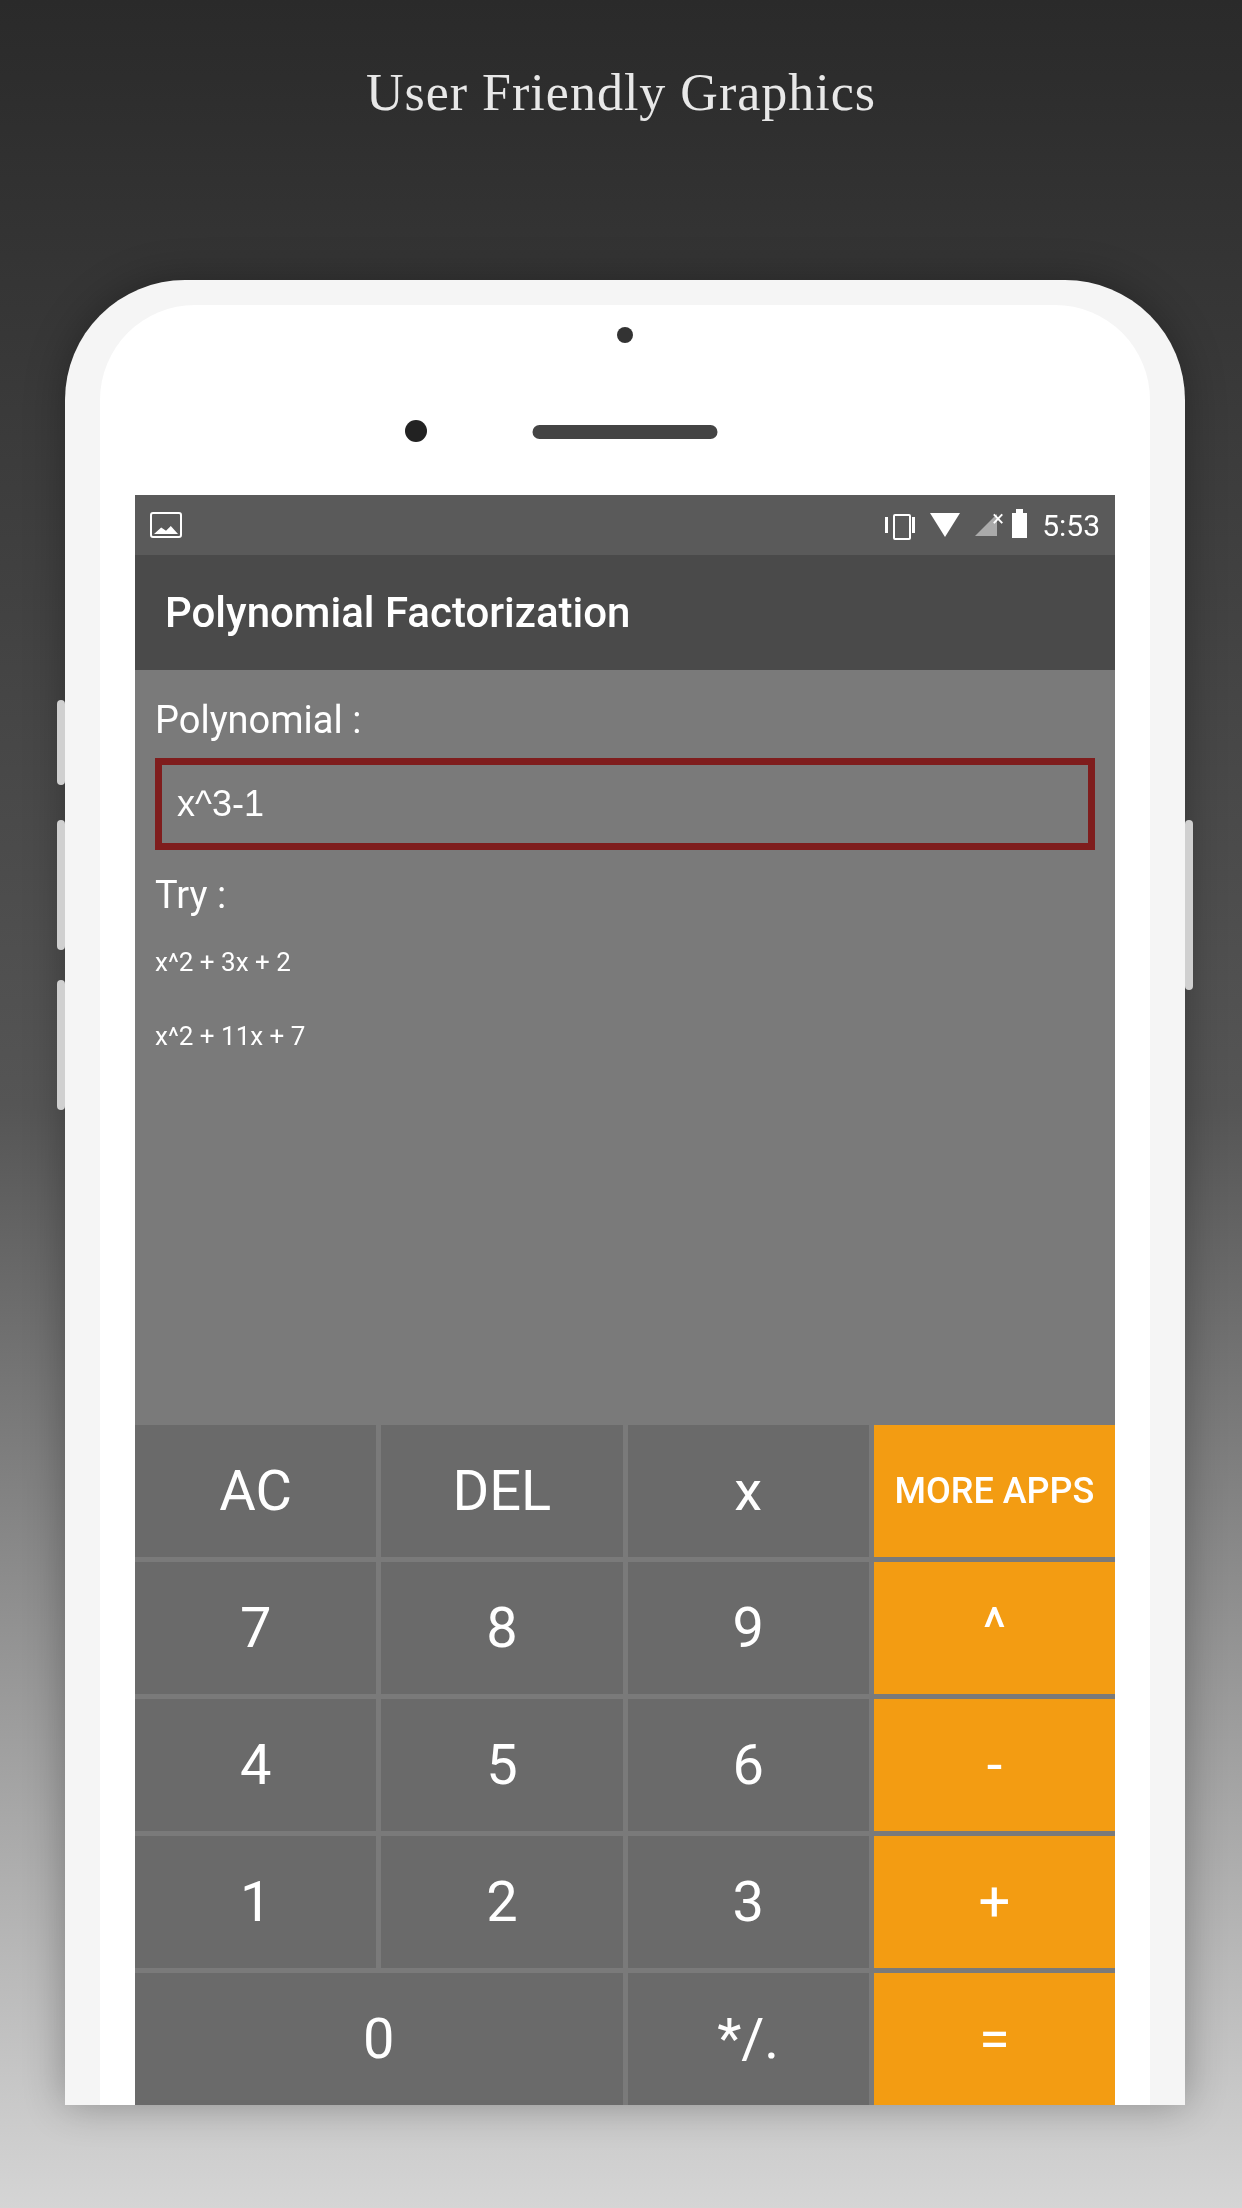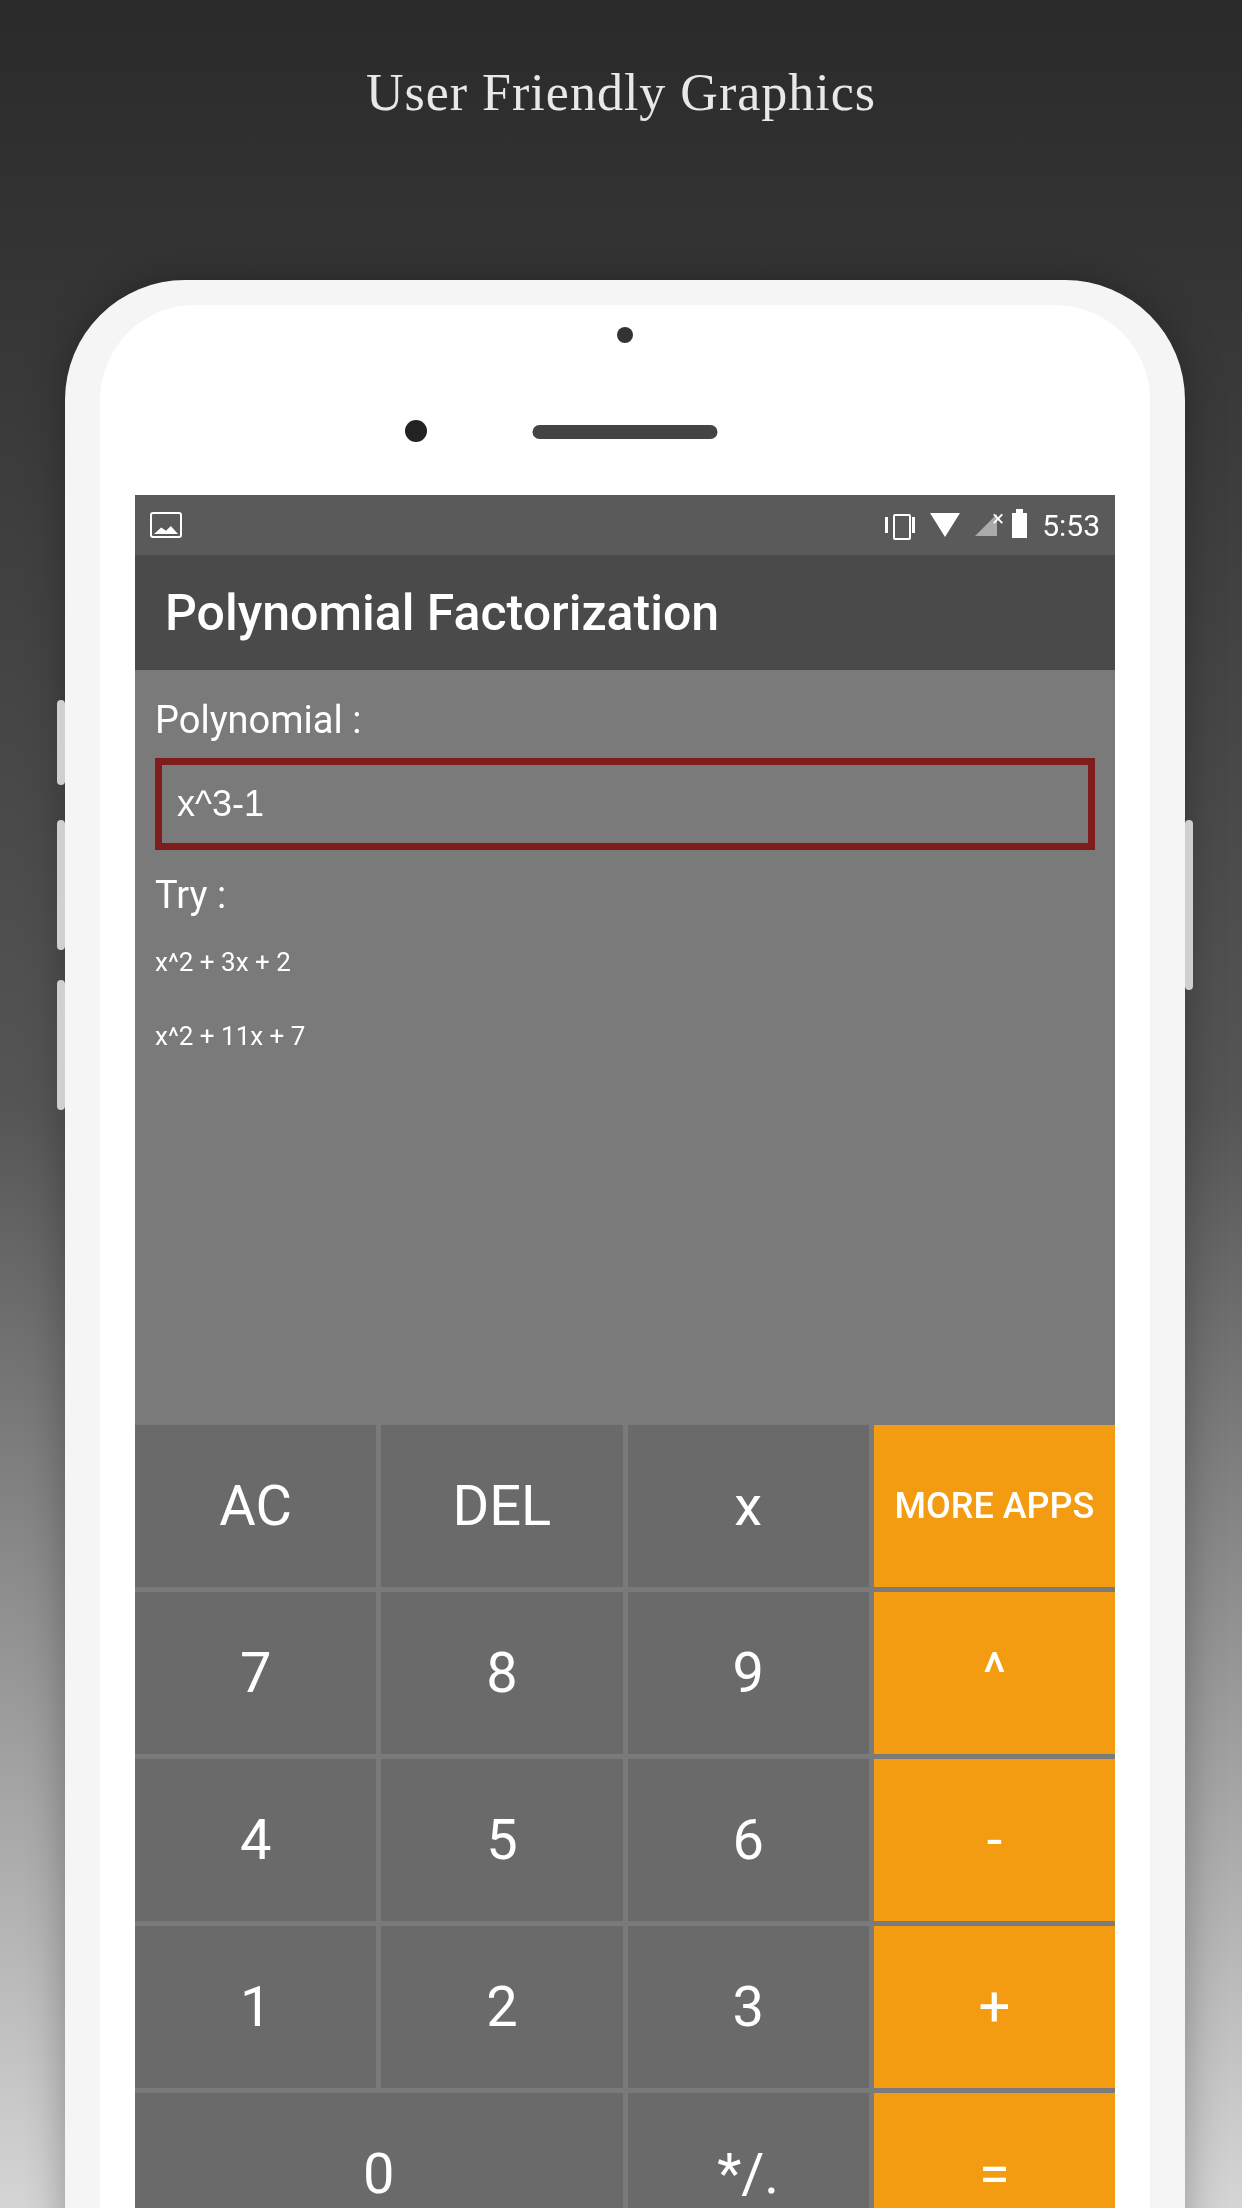--- a/index.html
+++ b/index.html
@@ -188,21 +188,21 @@
       background: #fff;
     }
     
     .app-title-bar {
       height: 115px;
       background: #4a4a4a;
       display: flex;
       align-items: center;
       padding: 0 30px;
       color: #fff;
-      font-size: 50px;
+      font-size: 42px;
       font-weight: 500;
     }
     
     .content-area {
       background: #7a7a7a;
       padding: 20px 20px;
     }
     
     .label {
       color: #fff;
@@ -235,21 +235,21 @@
       grid-template-columns: 1fr 1fr 1fr 1fr;
       gap: 5px;
       background: #7a7a7a;
     }
     
     .key {
       background: #6a6a6a;
       color: #fff;
       font-size: 56px;
       font-weight: 400;
-      height: 162px;
+      height: 132px;
       display: flex;
       align-items: center;
       justify-content: center;
       cursor: pointer;
     }
     
     .key.orange {
       background: #f39c12;
       color: #fff;
     }

